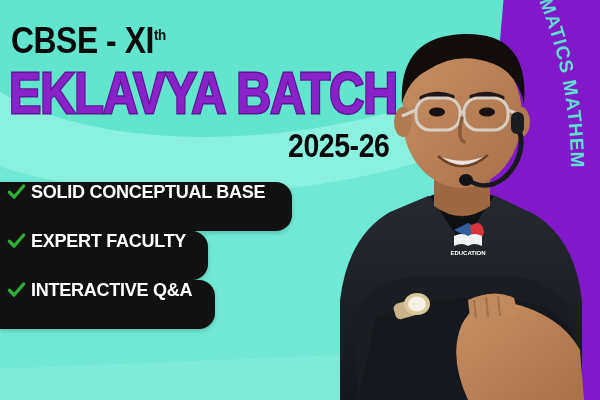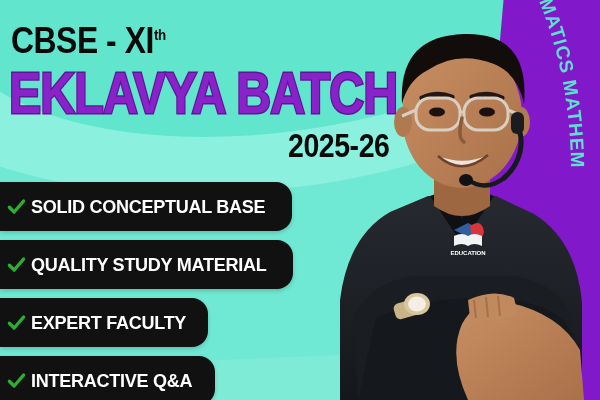--- a/index.html
+++ b/index.html
@@ -83,25 +83,24 @@
     position:absolute; left:288px; top:129px;
     font-size:31px; font-weight:bold; color:#0a0a0a;
     transform:scaleX(0.92) scaleY(1.08); transform-origin:left top;
     letter-spacing:-0.5px; line-height:1; white-space:nowrap;
   }
 
   
   .features { position:absolute; left:0; top:182px; width:360px; }
   .pill {
     position:relative;
-    display:flex; align-items:center;
+    display:flex; align-items:flex-start;
     background:#111111;
     border-radius:0 16px 16px 0;
     height:49px;
-    margin-bottom:9px;
     padding-left:7px; padding-right:14px;
     width:max-content;
     box-shadow:0 2px 4px rgba(0,0,0,0.18);
   }
   .pill .check {
     width:19px; height:19px; flex:0 0 19px;
     margin-right:5px;
     display:block;
   }
   .pill .label {
@@ -235,26 +234,20 @@
 
   <div class="features">
 
     <div class="pill">
       <svg class="check" viewBox="0 0 24 24">
         <path d="M3 13 L9 19 L21 5" stroke="#2fae36" stroke-width="4.2" fill="none" stroke-linecap="round" stroke-linejoin="round"></path>
       </svg>
       <span class="label">SOLID CONCEPTUAL BASE</span>
     </div>
 
-    <div class="pill">
-      <svg class="check" viewBox="0 0 24 24">
-        <path d="M3 13 L9 19 L21 5" stroke="#2fae36" stroke-width="4.2" fill="none" stroke-linecap="round" stroke-linejoin="round"></path>
-      </svg>
-      <span class="label">QUALITY STUDY MATERIAL</span>
-    </div>
 
     <div class="pill">
       <svg class="check" viewBox="0 0 24 24">
         <path d="M3 13 L9 19 L21 5" stroke="#2fae36" stroke-width="4.2" fill="none" stroke-linecap="round" stroke-linejoin="round"></path>
       </svg>
       <span class="label">EXPERT FACULTY</span>
     </div>
 
     <div class="pill">
       <svg class="check" viewBox="0 0 24 24">

